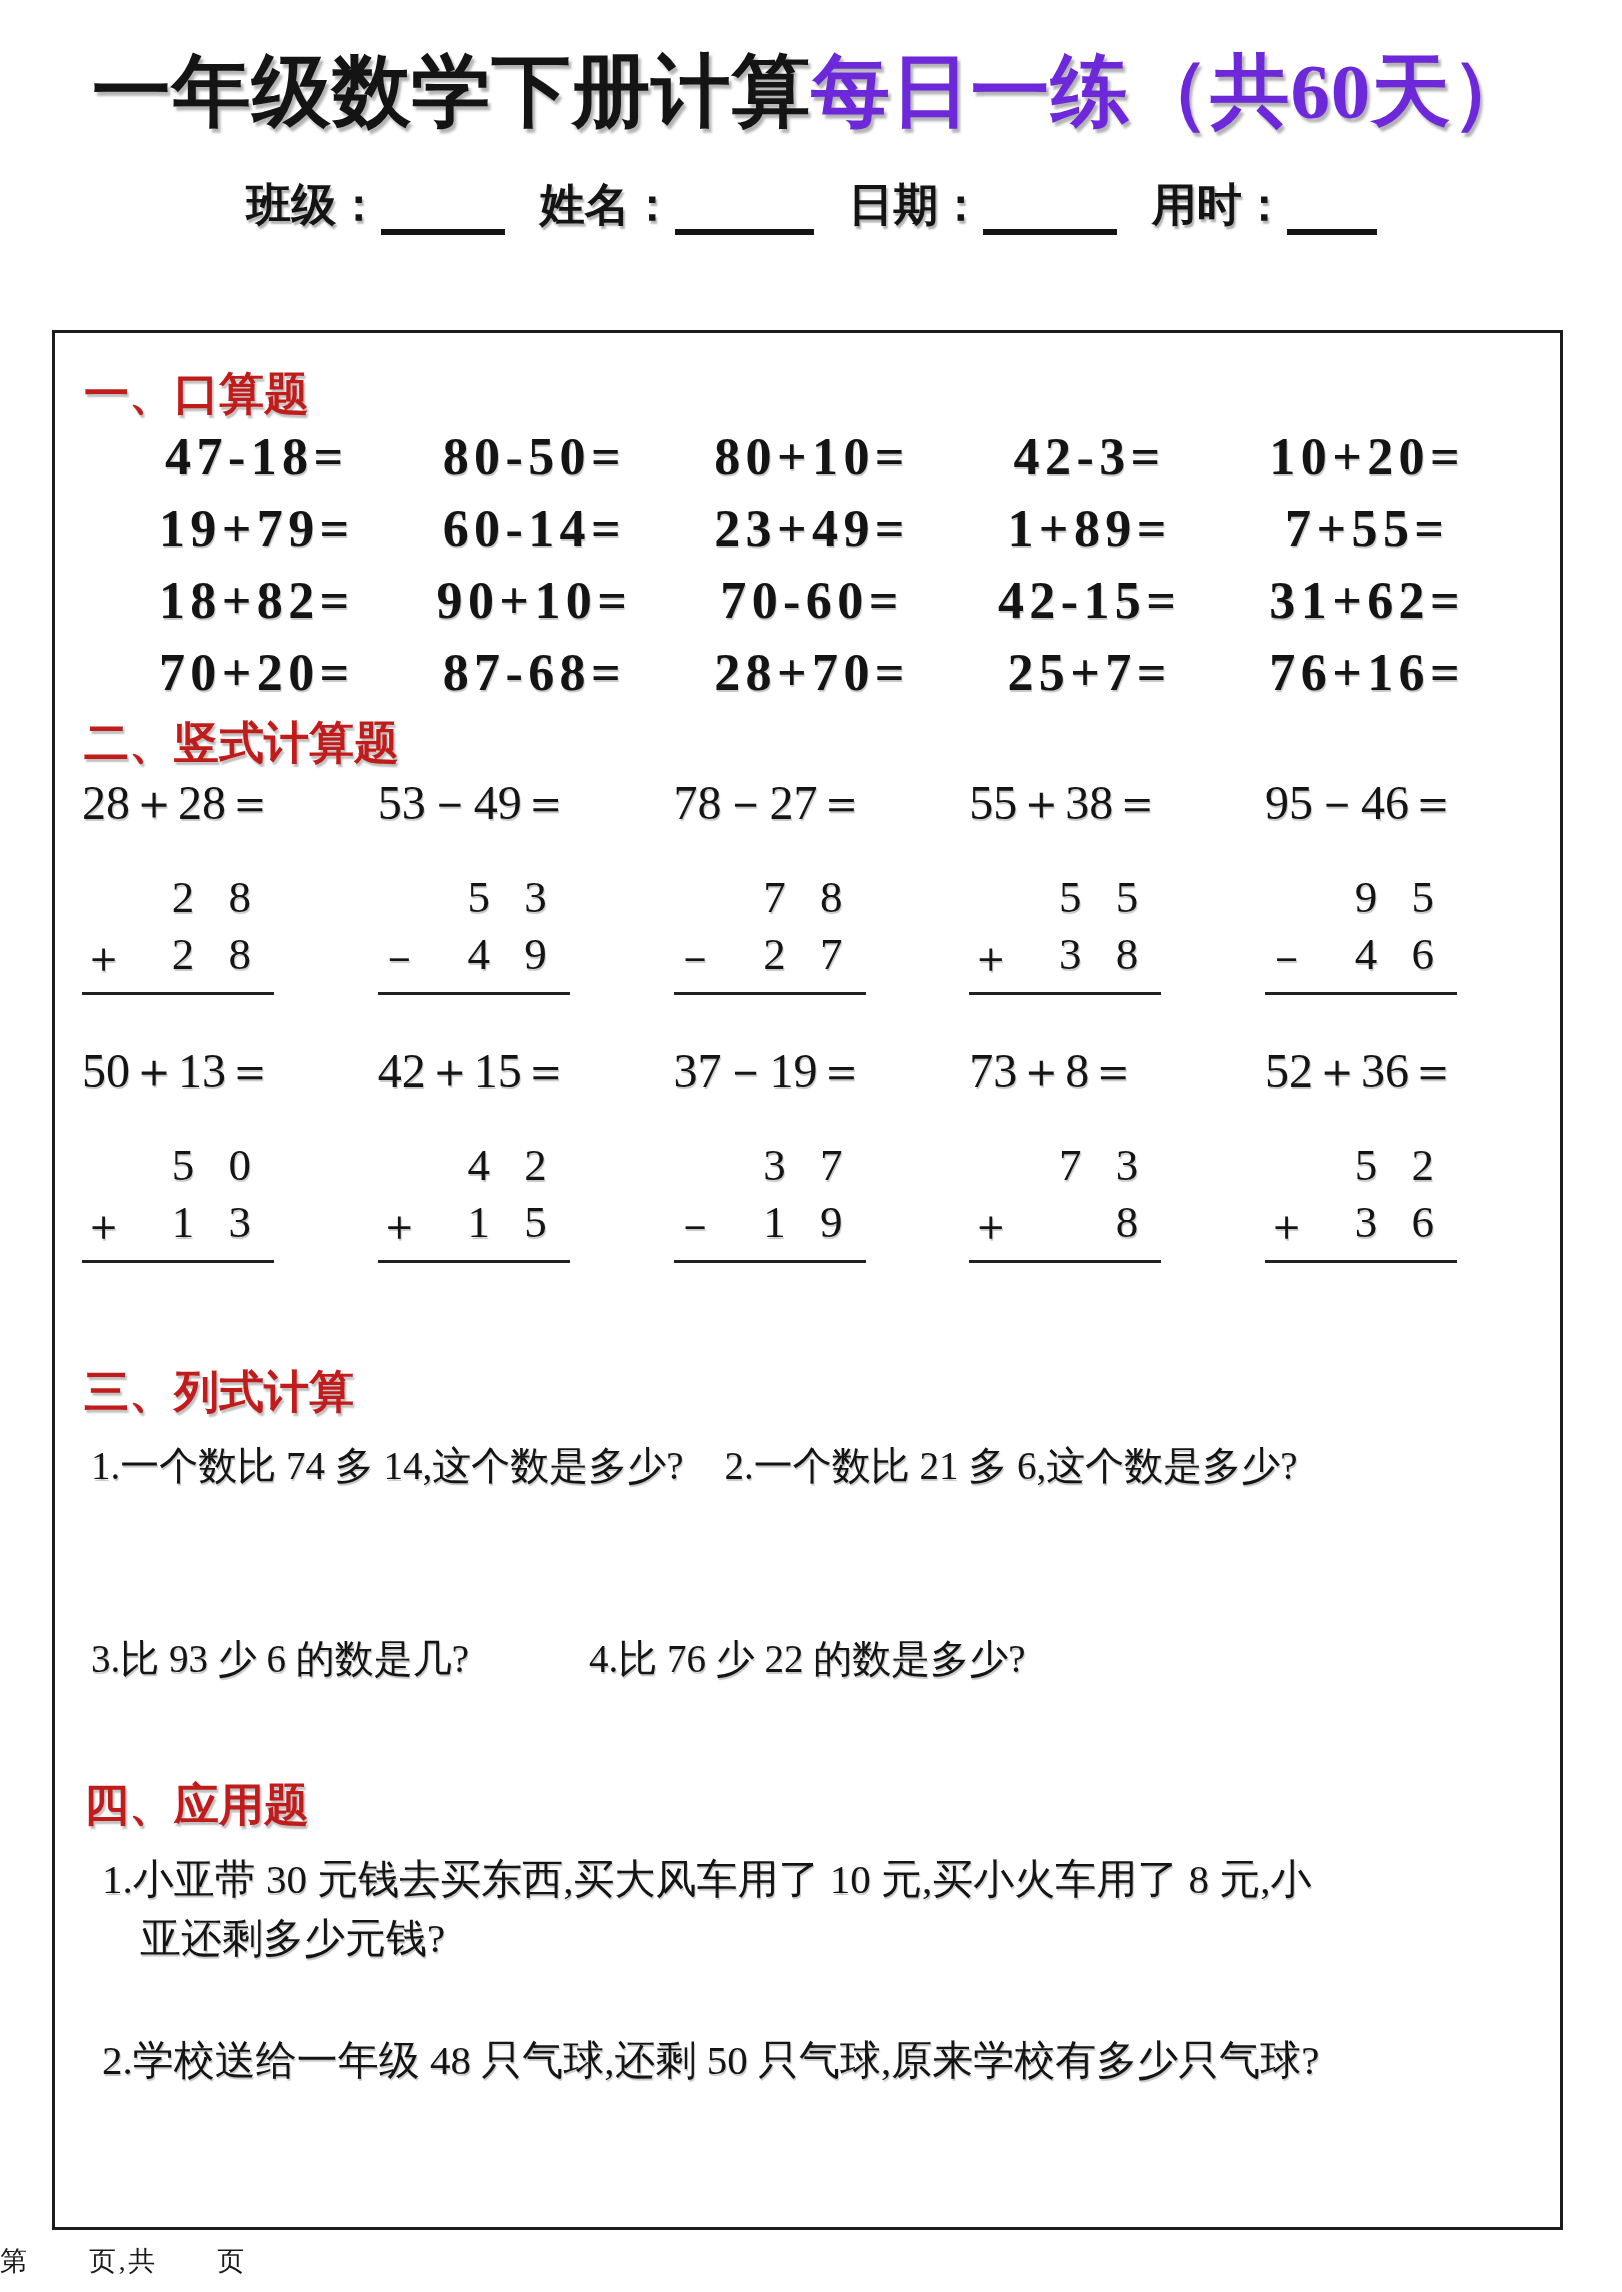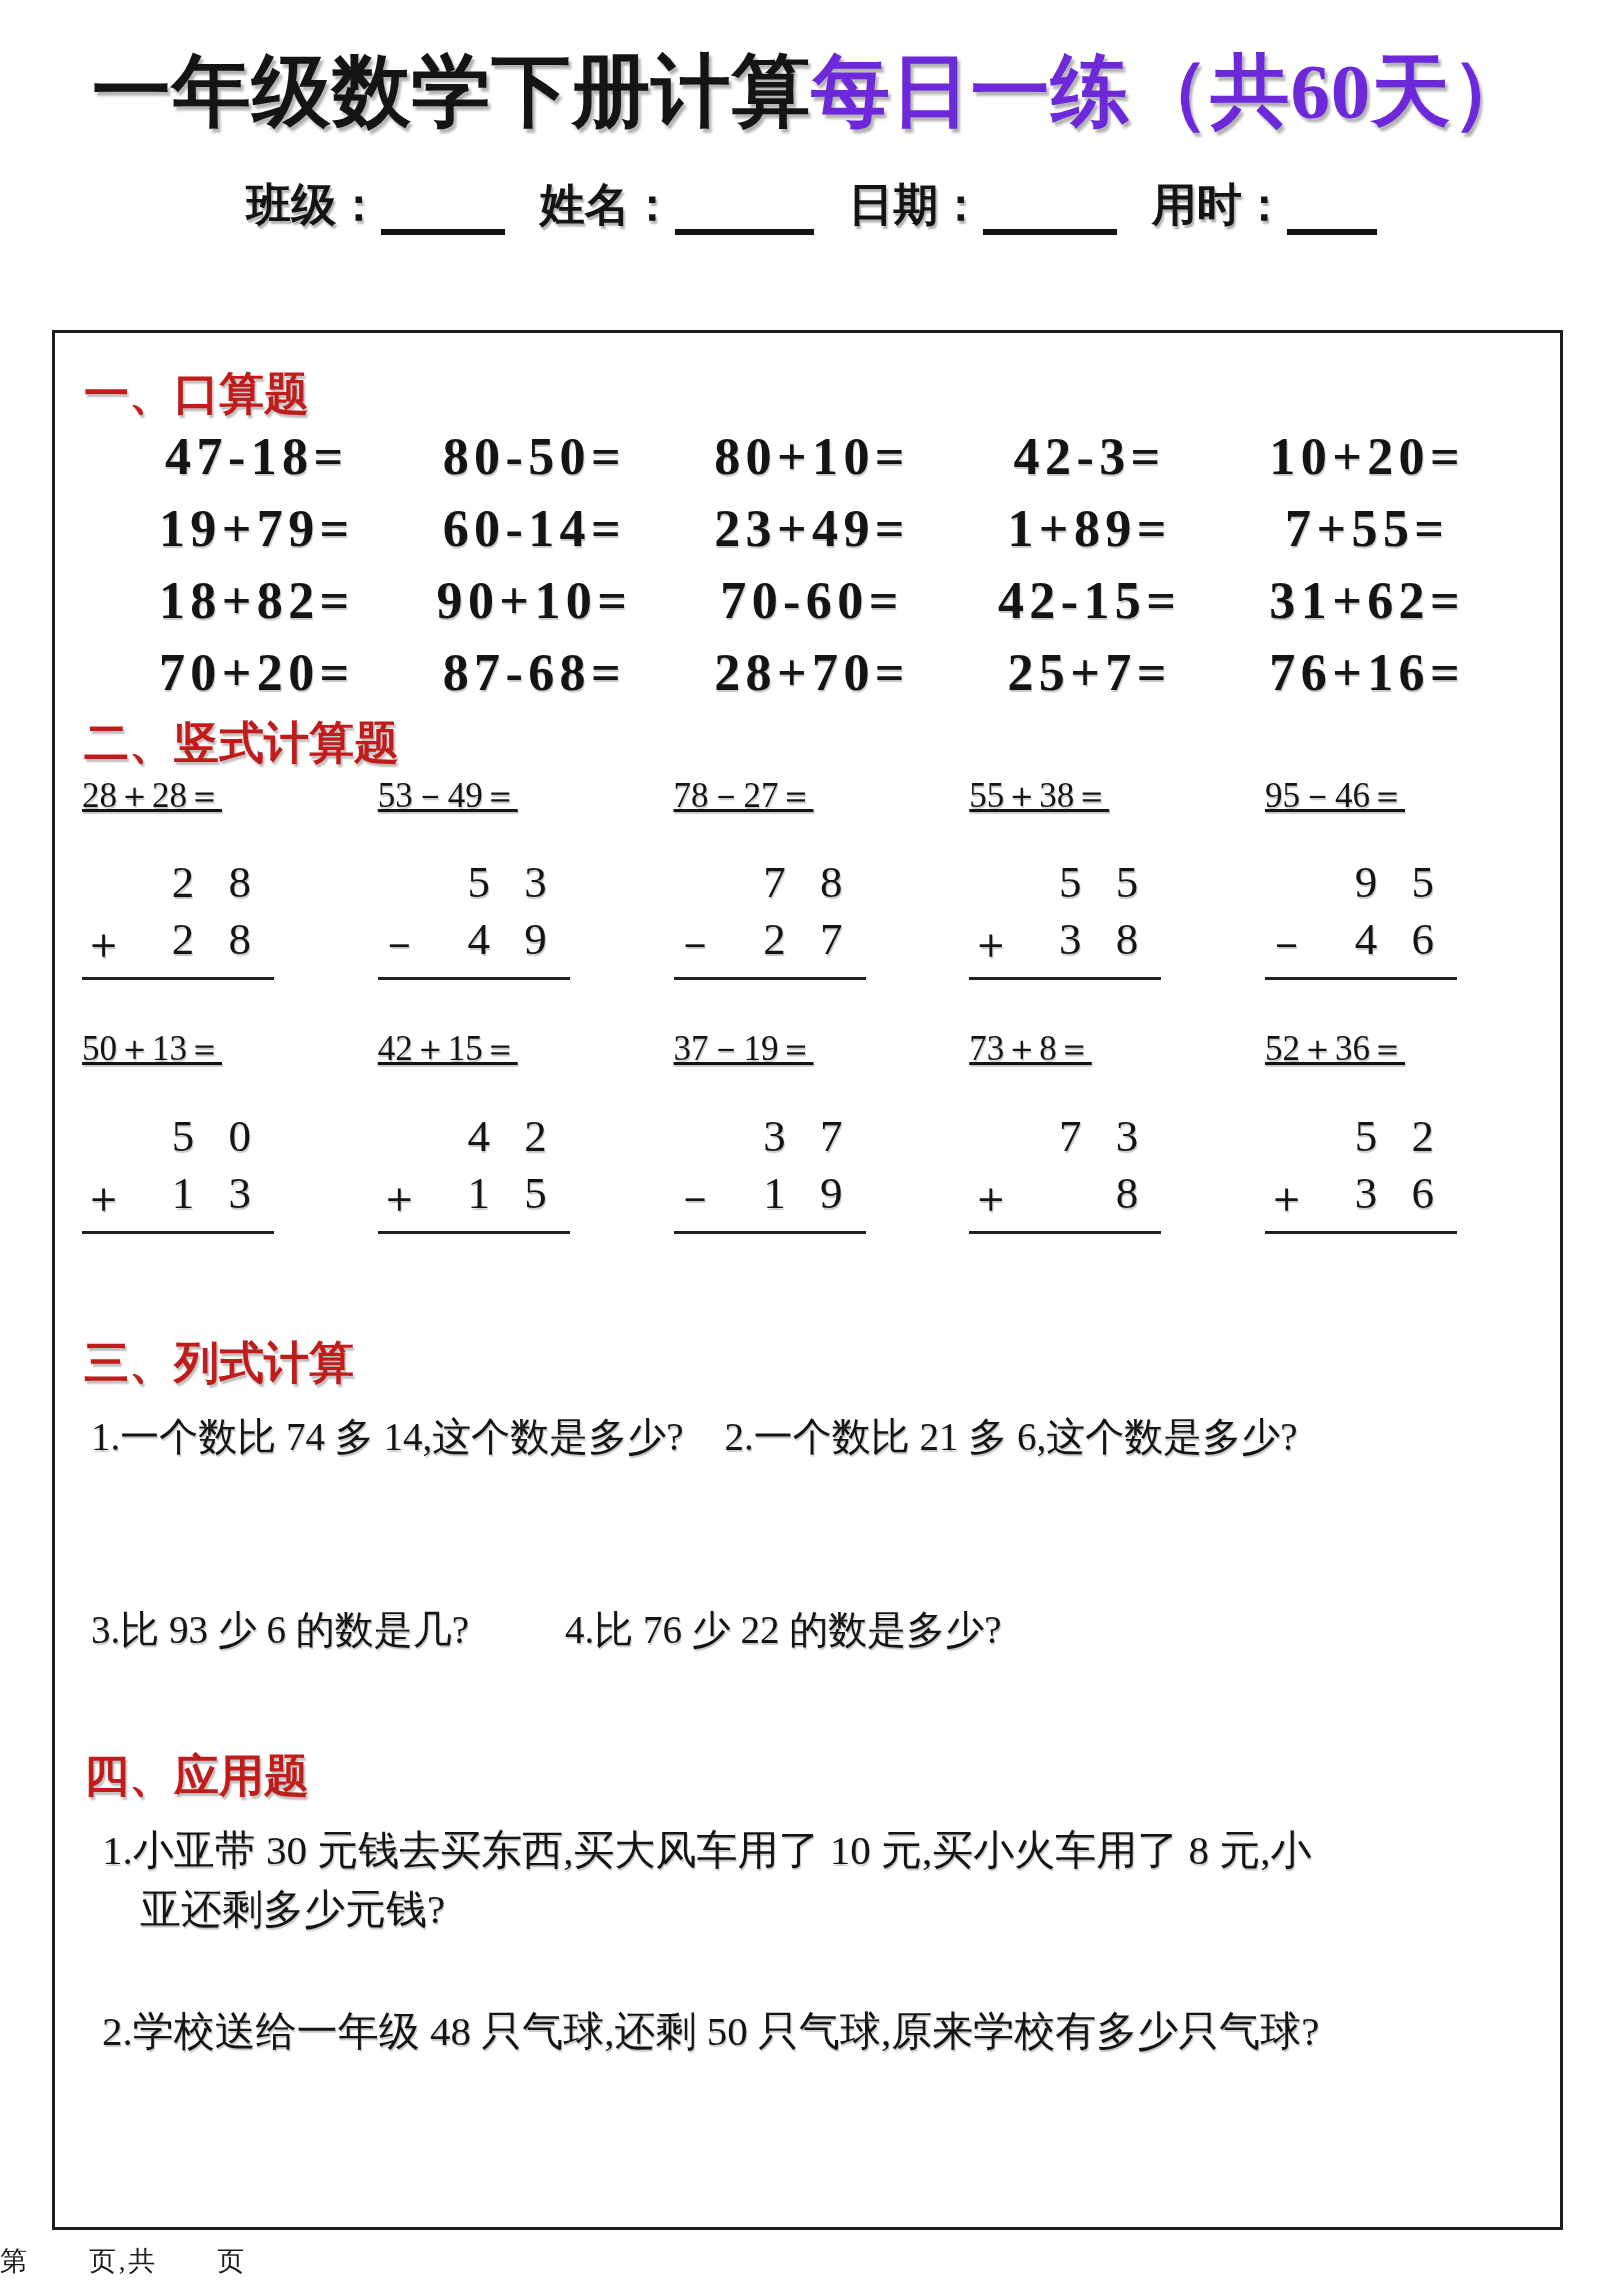--- a/index.html
+++ b/index.html
@@ -80,38 +80,38 @@
   .oral-cell { line-height:1.15; white-space:nowrap; }
 
   
   .vert-row {
     display:flex;
     justify-content:space-between;
     padding:9px 103px 0 27px;
   }
   .vert-row.second { padding-top:50px; }
   .vp { width:192px; text-shadow:0.9px 1.8px 0.9px rgba(0,0,0,0.22); }
-  .vp-label { font-size:35px; white-space:nowrap; line-height:1.1;text-decoration:underline; }
+  .vp-label { font-size:48px; white-space:nowrap; line-height:1.1; }
   .vp-rows { margin-top:39px; }
   .vp-num {
     text-align:right;
     padding-right:23px;
     font-size:45px;
     word-spacing:23px;
     line-height:57px;
     white-space:nowrap;
   }
   .vp-oprow { position:relative; }
   .vp-op { position:absolute; left:0; top:3.6px; font-size:43px; }
   .vp-line { border-bottom:3.6px solid #222; margin-top:9px; }
 
   
   .expr-row { margin-left:36px; font-size:39px; white-space:nowrap; text-shadow:0.9px 1.8px 0.9px rgba(0,0,0,0.22); }
   .expr-row1 { margin-top:22px; display:flex; gap:41px;text-align:center; }
-  .expr-row2 { margin-top:139px; display:flex; gap:96px; }
+  .expr-row2 { margin-top:139px; display:flex; gap:120px; }
 
   
   .word-block { margin-left:47px; font-size:41px; line-height:59px; text-shadow:0.9px 1.8px 0.9px rgba(0,0,0,0.22); }
   .word-p1 { margin-top:19.7px; }
   .word-p1 .cont { margin-left:38px; }
   .word-p2 { margin-top:63px; }
 
   
   .page-footer {
     position:absolute;

